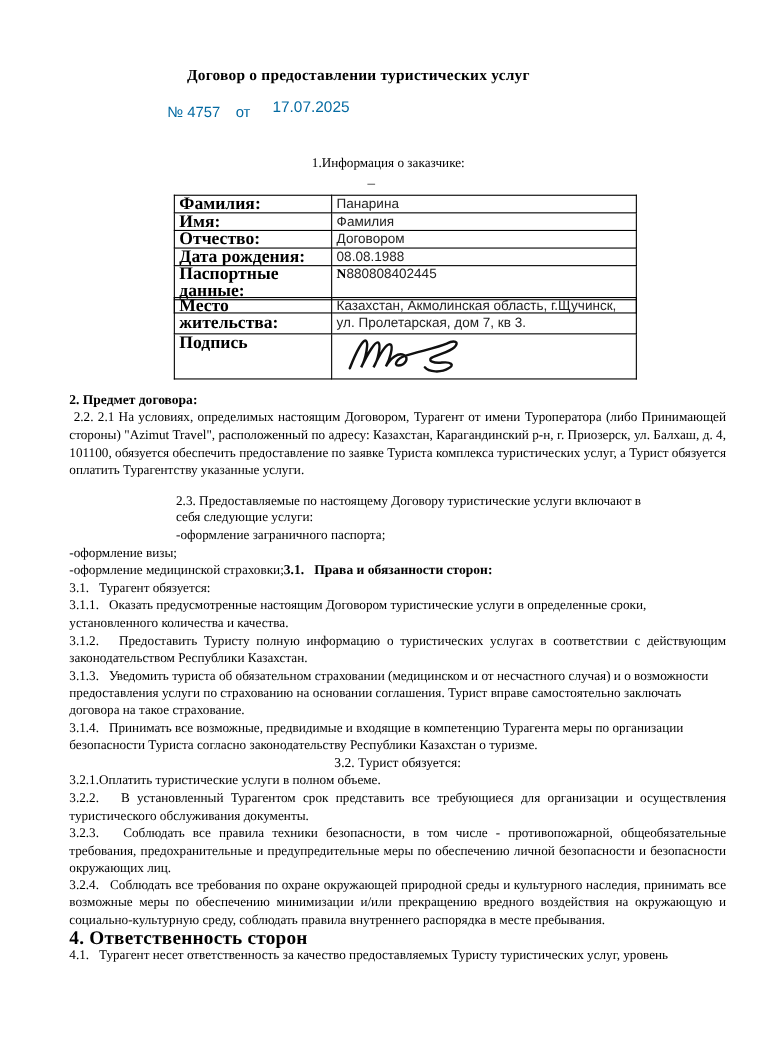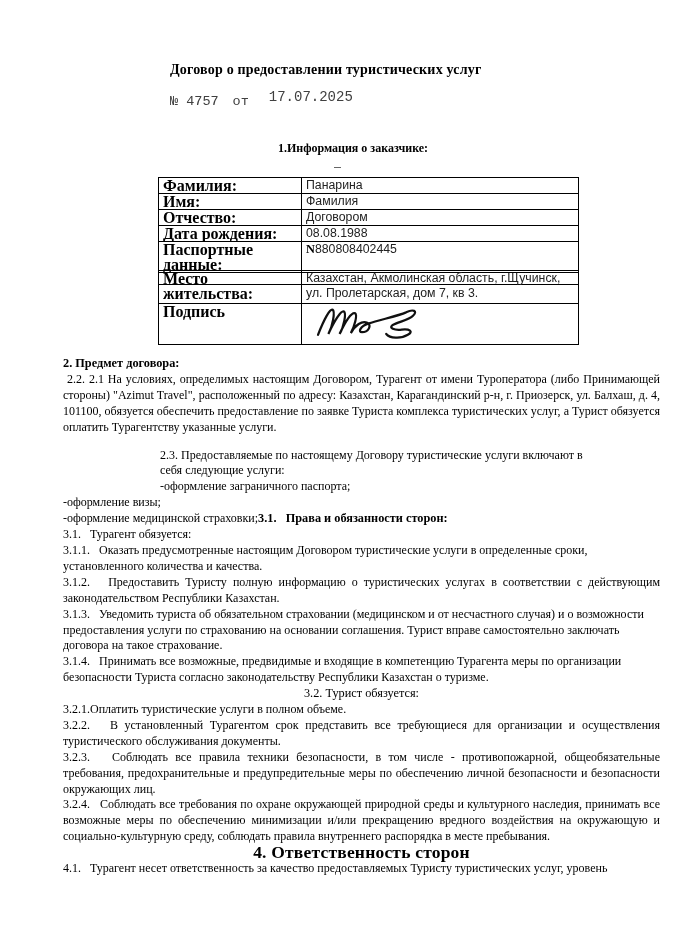--- a/index.html
+++ b/index.html
@@ -7,28 +7,28 @@
     position:relative; width:693px; height:952px; margin:0 auto;
     background:#ffffff; color:#000;
     font-family:"Liberation Serif", serif; overflow:hidden;
   }
   
   .doc-title {
     position:absolute; left:170px; top:62px;
     font-size:14px; font-weight:bold; letter-spacing:.2px; white-space:nowrap;
   }
   .doc-number {
-    position:absolute; left:170px; top:93px;
-    font-family:Liberation Mono, monospace; font-size:13.5px; color:#404040; white-space:nowrap;
+    position:absolute; left:152px; top:93px;
+    font-family:Liberation Sans, sans-serif; font-size:13.5px; color:#0369a1; white-space:nowrap;
   }
   .doc-number .from { margin-left:14px; }
   .doc-number .date { display:inline-block; position:relative; top:-4px; margin-left:20px; font-size:14px; }
   .sec1-heading {
     position:absolute; left:63px; top:141px; width:580px;
-    text-align:center; font-weight:bold; font-size:12px;
+    text-align:center; font-weight:normal; font-size:12px;
   }
   
   table.info { position:absolute; left:158px; border-collapse:collapse; table-layout:fixed; }
   table.info td { border:1.6px solid #000; padding:0 4px; vertical-align:top; overflow:hidden; }
   td.lab { width:134px; font-weight:bold; font-size:16px; line-height:15px; padding-top:1px; }
   td.val {
     width:268px; font-family:"Liberation Sans", sans-serif;
     font-size:12.3px; line-height:15px; color:#222; padding-left:10px; padding-top:1px;
   }
   #tbl1 { top:177px; }
@@ -45,21 +45,21 @@
     font-size:12px; line-height:15.9px; text-align:left;
   }
   .content p { margin:0; }
   .h2 { font-weight:bold; font-size:12.3px; margin:0 0 10px 44px; }
   .p-just { text-align:justify; }
   .gap-before { margin-top:12px; }
   .block23 { margin-left:97px; width:425px; }
   .inline-bold { font-weight:bold; font-size:12.3px; }
   .s31-intro { margin-top:9px; }
   .h32 { text-align:center; font-weight:normal; font-size:12.3px; margin:8px 0 11px 0; }
-  .h4 { text-align:center; font-weight:bold; font-size:17.5px; margin:2px 0 9px 0; letter-spacing:.2px; }
+  .h4 { text-align:left; font-weight:bold; font-size:17.5px; margin:2px 0 9px 0; letter-spacing:.2px; }
   .artifact-dash { position:absolute; left:334px; top:167px; width:7px; height:1px; background:#666; }
 </style>
 </head>
 <body>
 
 <div class="page">
 
   <div class="doc-title">Договор о предоставлении туристических услуг</div>
 
   <div class="doc-number">

